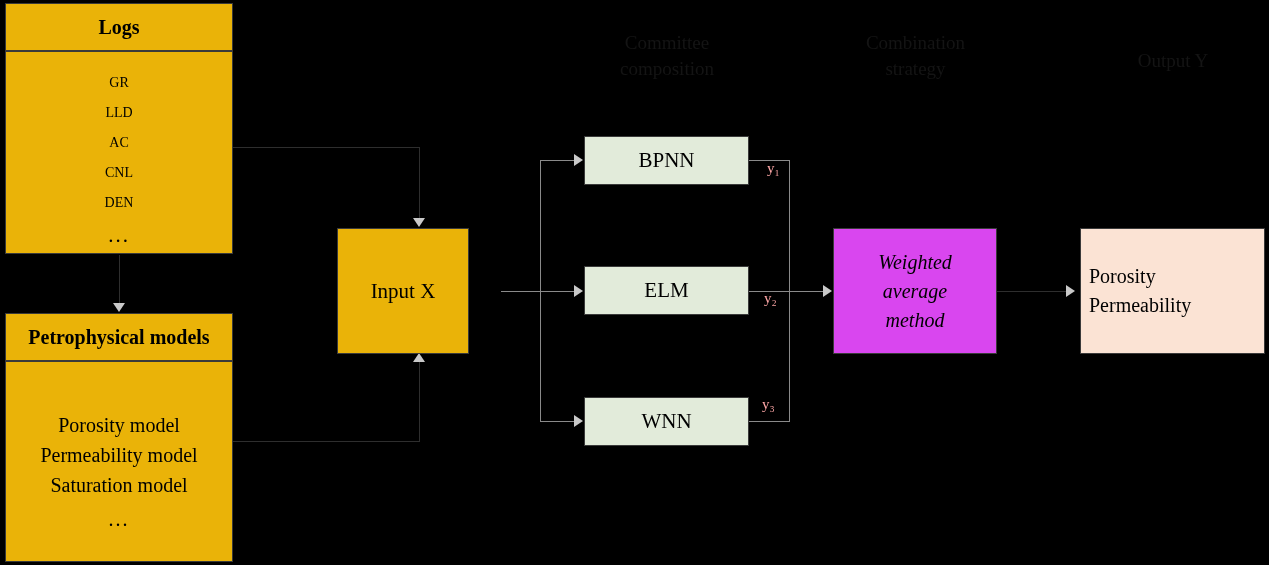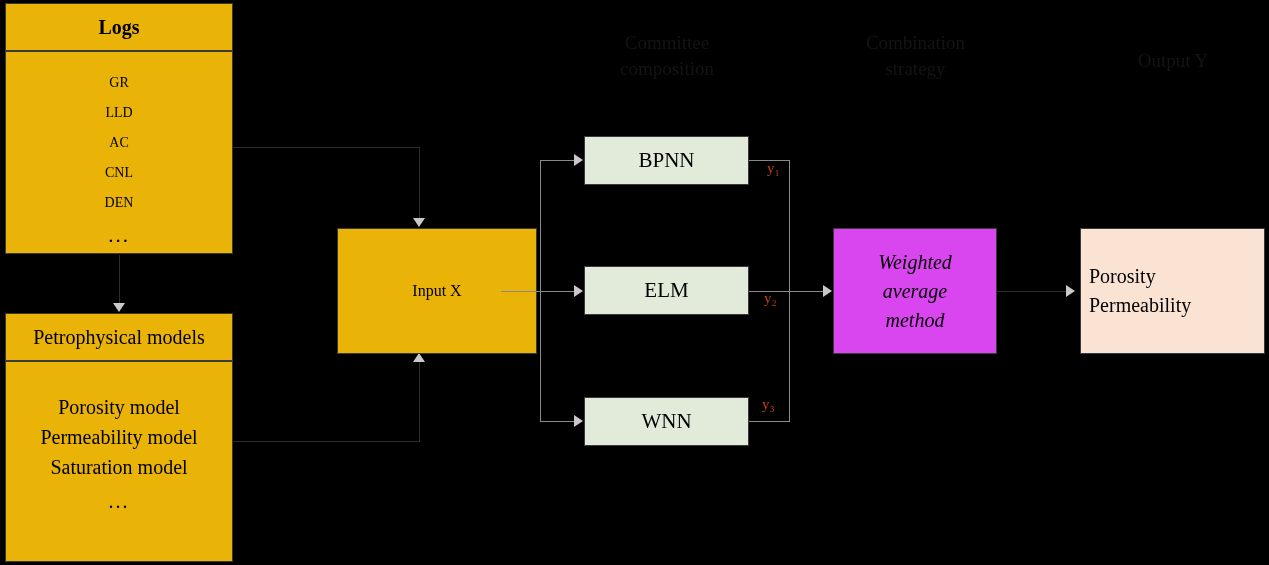--- a/index.html
+++ b/index.html
@@ -17,28 +17,28 @@
   .box-peach{background:#fbe3d4;}
 
   
   #logs-header{left:5px;top:3px;width:228px;height:48px;font-weight:bold;font-size:20px;}
   #logs-body{left:5px;top:51px;width:228px;height:203px;flex-direction:column;
              justify-content:flex-start;padding-top:16px;}
   #logs-body .ln{font-size:14px;line-height:30px;}
   #logs-body .dots{font-size:21px;line-height:30px;letter-spacing:2px;margin-top:2px;}
 
   
-  #petro-header{left:5px;top:313px;width:228px;height:48px;font-weight:normal;font-size:20px;}
+  #petro-header{left:5px;top:313px;width:228px;height:48px;font-weight:bold;font-size:20px;}
   #petro-body{left:5px;top:361px;width:228px;height:201px;flex-direction:column;
-              justify-content:flex-start;padding-top:30px;}
+              justify-content:flex-start;padding-top:48px;}
   #petro-body .ln{font-size:20px;line-height:30px;}
   #petro-body .dots{font-size:20px;line-height:30px;letter-spacing:2px;margin-top:4px;}
 
   
-  #input-x{left:337px;top:228px;width:200px;height:126px;font-size:16px;}
+  #input-x{left:337px;top:228px;width:132px;height:126px;font-size:21px;}
 
   
   #bpnn{left:584px;top:136px;width:165px;height:49px;font-size:21px;}
   #elm {left:584px;top:266px;width:165px;height:49px;font-size:21px;}
   #wnn {left:584px;top:397px;width:165px;height:49px;font-size:21px;}
 
   
   #weighted{left:833px;top:228px;width:164px;height:126px;font-size:20px;
             flex-direction:column;line-height:29px;}
   #output{left:1080px;top:228px;width:185px;height:126px;font-size:20px;
@@ -61,21 +61,21 @@
   
   .arw{position:absolute;width:0;height:0;}
   .arw-down{border-left:6px solid transparent;border-right:6px solid transparent;
             border-top:9px solid #c9c9c9;}
   .arw-up{border-left:6px solid transparent;border-right:6px solid transparent;
           border-bottom:9px solid #c9c9c9;}
   .arw-right{border-top:6px solid transparent;border-bottom:6px solid transparent;
              border-left:9px solid #c9c9c9;}
 
   
-  .ylab{position:absolute;font-size:15px;color:#c2410c;}
+  .ylab{position:absolute;font-size:15px;color:#fca5a5;}
   #ylab1{left:767px;top:160px;}
   #ylab2{left:764px;top:290px;}
   #ylab3{left:762px;top:396px;}
 </style>
 </head>
 <body>
 
 <div class="canvas">
 
   <div class="sec-head" id="head-committee">

